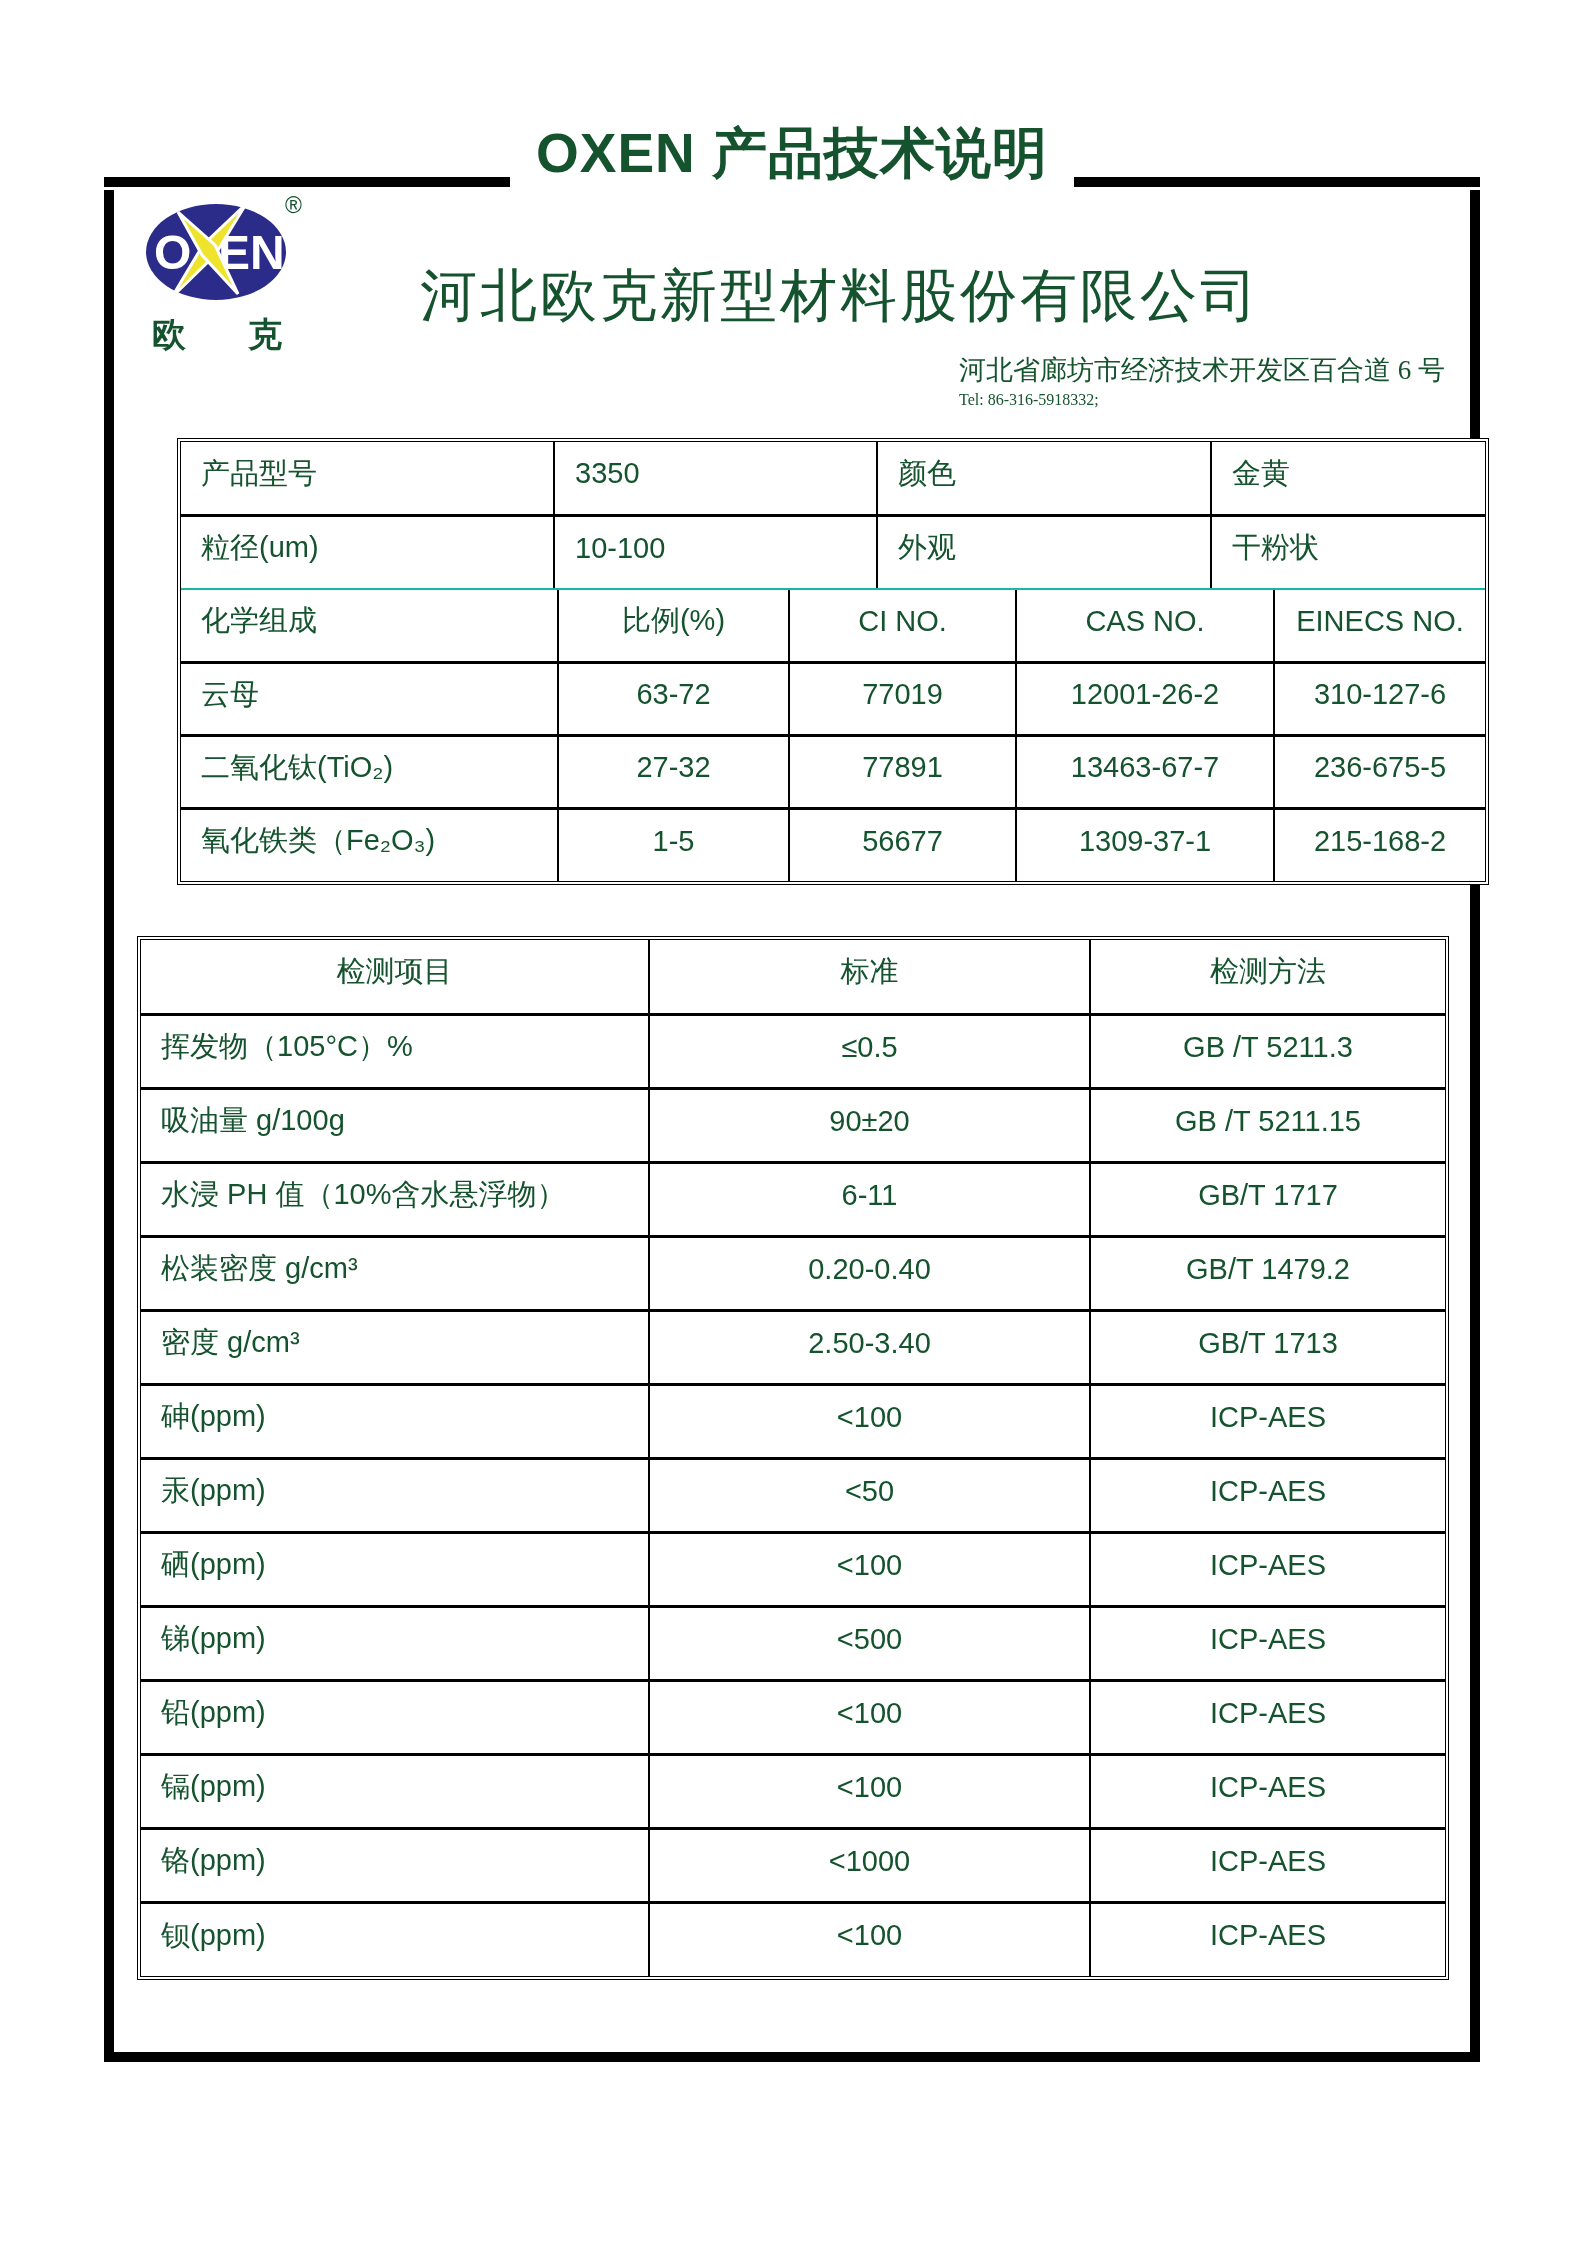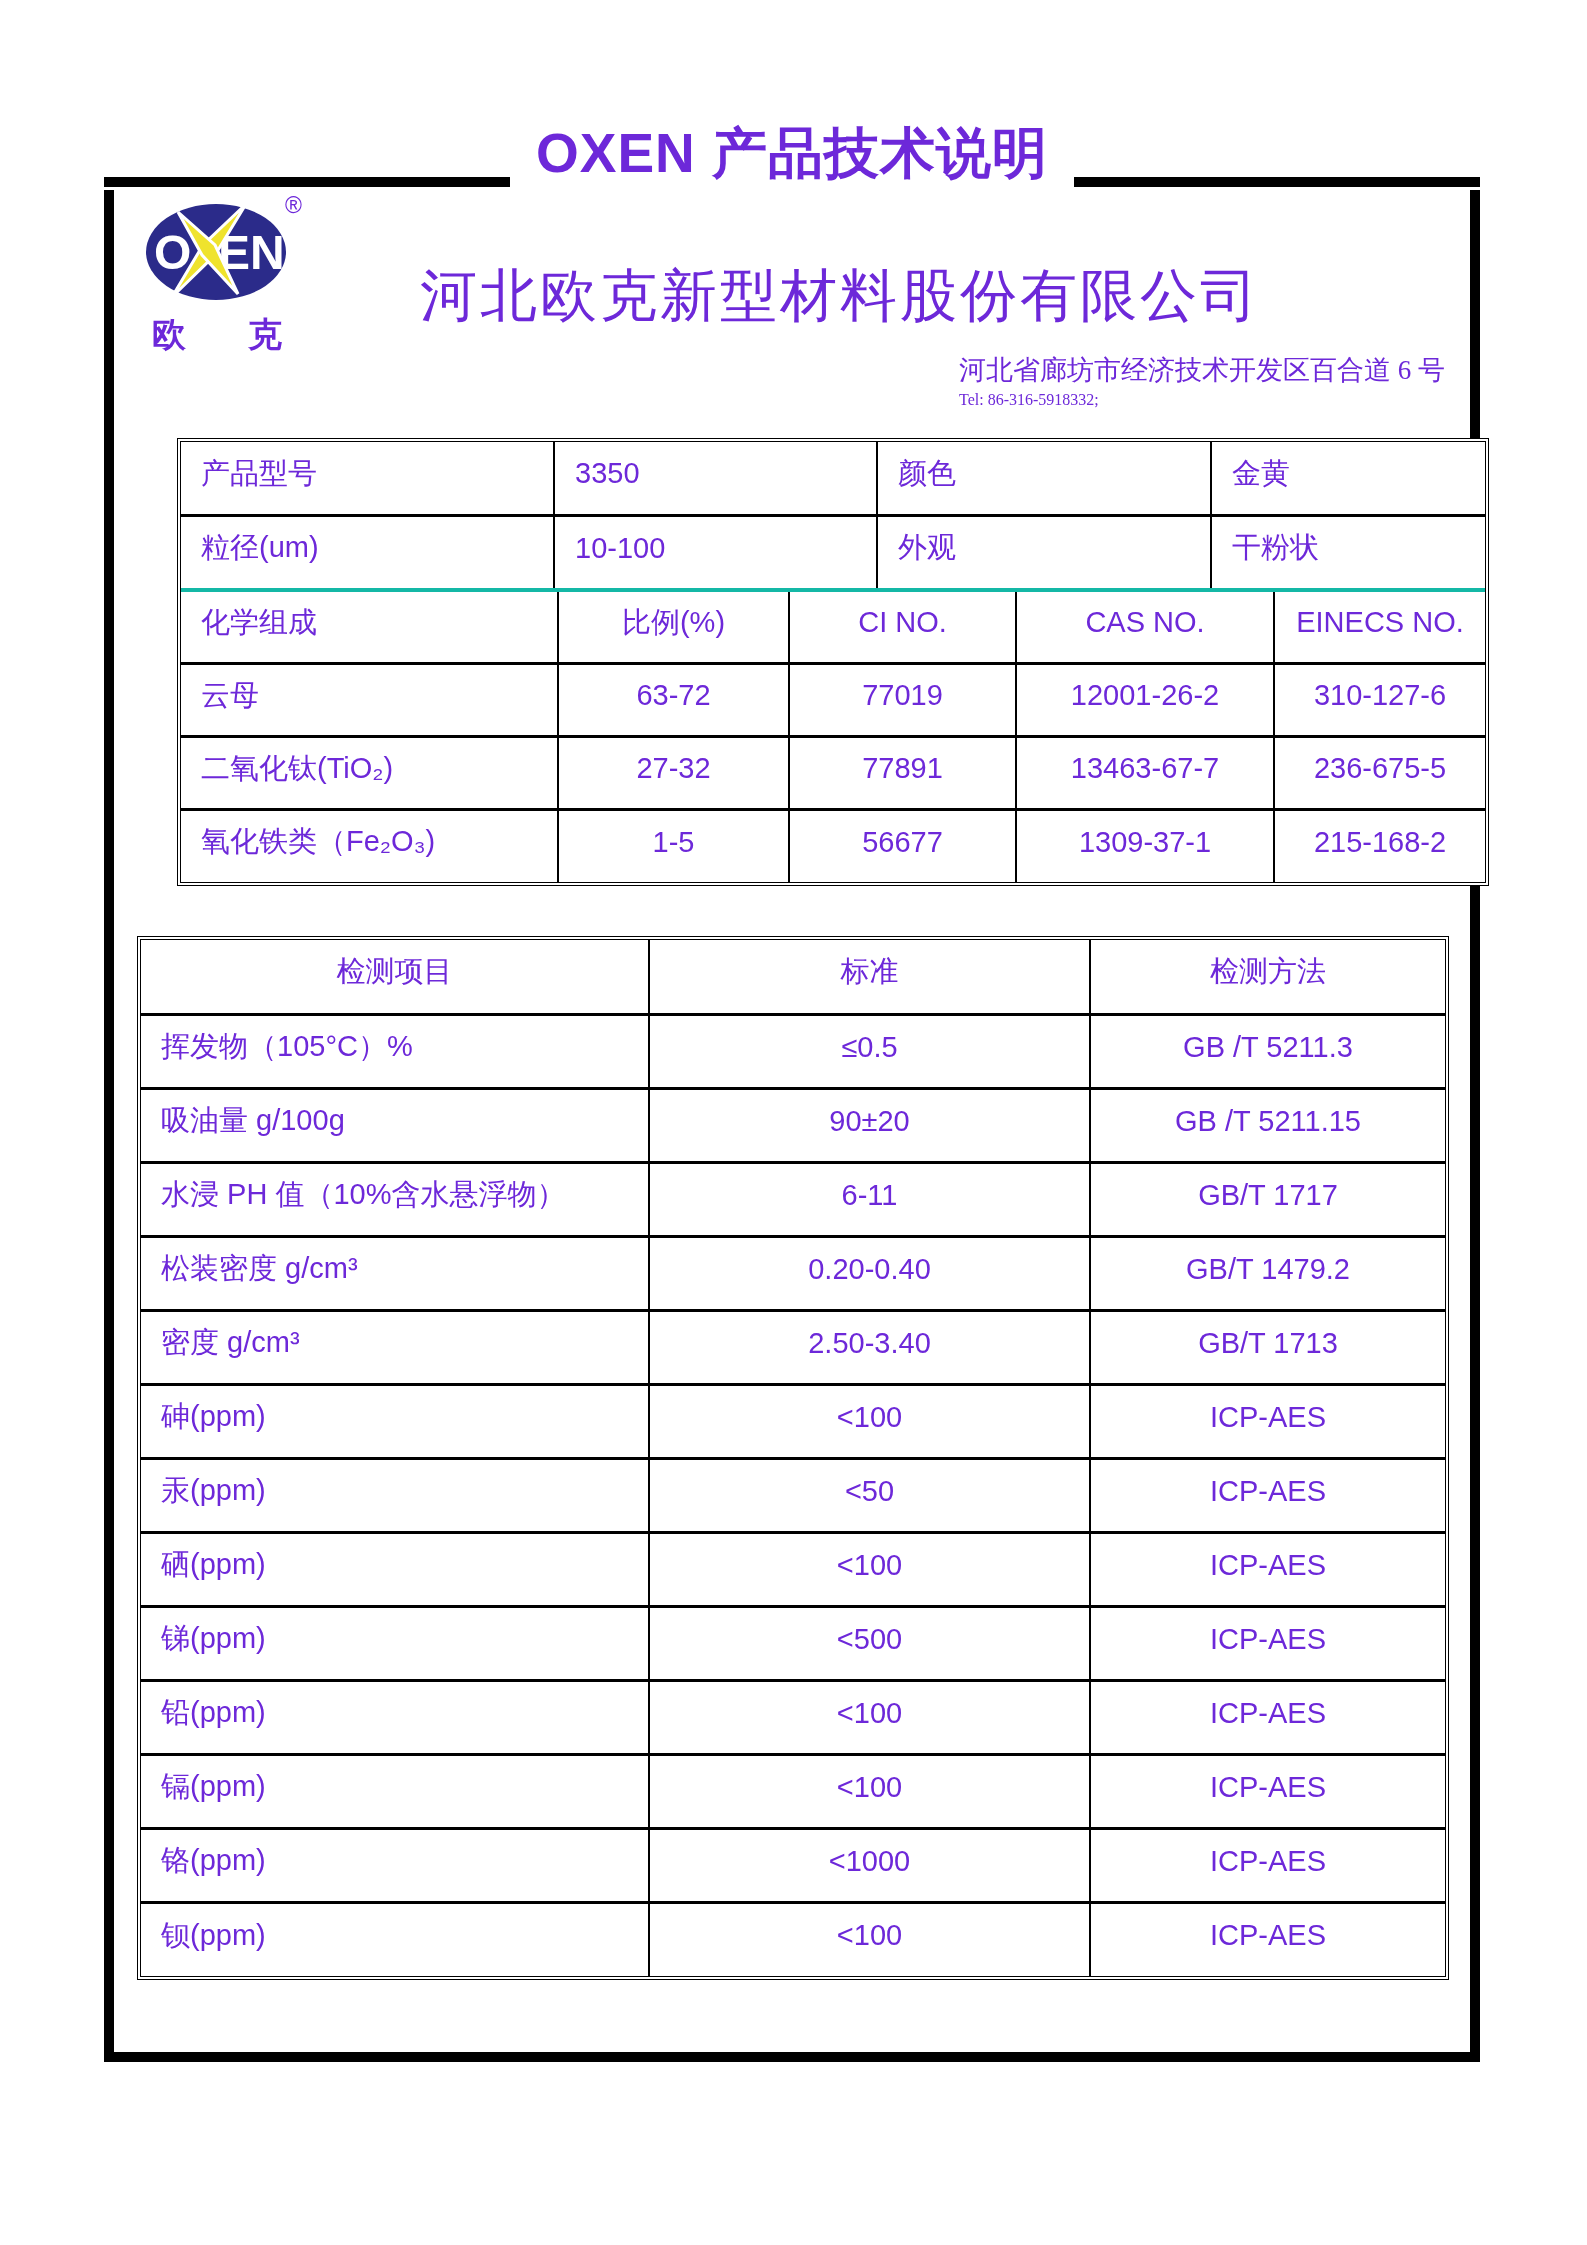--- a/index.html
+++ b/index.html
@@ -1,17 +1,17 @@
 <!DOCTYPE html>
 <html><head>
 <meta charset="utf-8">
 <style>
   * { box-sizing: border-box; }
   html,body { margin:0; padding:0; background:#ffffff; }
-  .page { position:relative; width:1587px; height:2245px; background:#fff; color:#6d28d9;
+  .page { position:relative; width:1587px; height:2245px; background:#fff; color:#14532d;
           font-family:"Liberation Sans","DejaVu Sans",sans-serif; overflow:hidden; }
 
   
   .header-row { position:absolute; left:104px; top:122px; width:1376px;
                 display:flex; align-items:flex-end; }
   .bar { flex:1 1 auto; height:10px; background:#000; }
   .page-title { margin:0 26px; font-size:55px; font-weight:bold; line-height:1.15;
                 padding-bottom:2px; white-space:nowrap; letter-spacing:1px; }
 
   
@@ -39,21 +39,21 @@
   .tbl1 { top:248px;margin-left:40px; }
   .tbl2 { top:746px; }
   .tbl table { width:100%; border-collapse:collapse; table-layout:fixed; }
   .tbl td { border-left:2px solid #000; border-top:3px solid #000; height:73px;
             font-size:29px; vertical-align:middle; padding:0 4px 8px 4px; overflow:hidden;
             white-space:nowrap; }
   .tbl td.l { text-align:left; padding-left:20px; }
   .tbl td.c { text-align:center; }
   .tbl tr:first-child > td { border-top:none; }
   .tbl td:first-child { border-left:none; }
-  .tbl table.ctable tr:first-child > td { border-top:4px solid #14b8a6; }
+  .tbl table.ctable tr:first-child > td { border-top:2px solid #14b8a6; }
   .tbl2 td { height:74px; }
 </style>
 </head>
 <body>
 
 <div class="page">
 
   <div class="header-row">
     <div class="bar"></div>
     <h1 class="page-title">OXEN 产品技术说明</h1>

